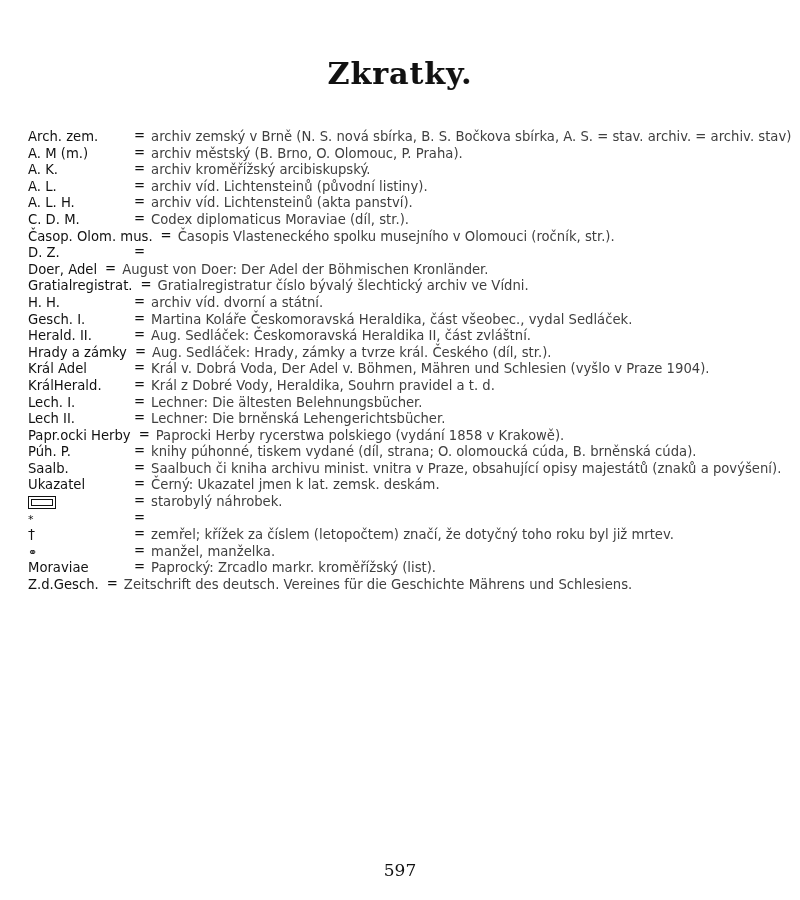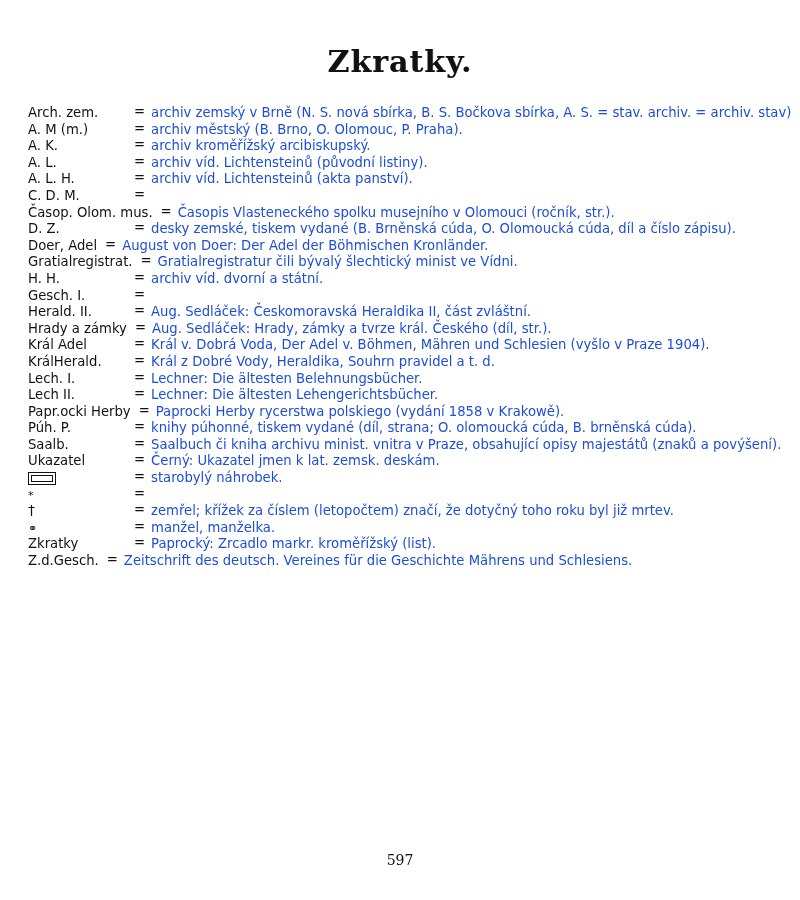--- a/index.html
+++ b/index.html
@@ -20,21 +20,21 @@
     width: 800px;
     height: 900px;
     box-sizing: border-box;
   }
   .doc-title {
     text-align: center;
     font-family: "DejaVu Serif", serif;
     font-size: 30px;
     font-weight: 700;
     letter-spacing: 1px;
-    margin: 4px;
+    margin: 16px;
     padding-top: 40px;
     padding-bottom: 8px;
     color: #111;
     text-shadow: 0.4px 0 0 rgba(0,0,0,0.35);
   }
   .abbrev-list {
     margin: 0;
     padding: 14px 24px 0 28px;
   }
   .entry {
@@ -57,21 +57,21 @@
   .eq {
     flex: 0 0 auto;
     padding: 0 7px 0 2px;
     font-family: "DejaVu Sans", sans-serif;
     color: #111;
     letter-spacing: -1px;
     transform: translateY(-1px);
   }
   .def {
     flex: 1 1 auto;
-    color: #1d4ed8;
+    color: #404040;
     font-family: "DejaVu Sans", sans-serif;
   }
   .sym-box {
     display: inline-block;
     width: 26px;
     height: 11px;
     border: 1.6px solid #111;
     position: relative;
     vertical-align: middle;
     background: #fff;
@@ -97,21 +97,21 @@
   .sym-small {
     font-size: 11px;
   }
   .page-number {
     position: absolute;
     left: 0;
     right: 0;
     bottom: 36px;
     text-align: center;
     font-family: "DejaVu Serif", serif;
-    font-size: 14px;
+    font-size: 17px;
     color: #111;
   }
 </style>
 </head>
 <body>
 
 <div class="page">
 
   <h1 class="doc-title">Zkratky.</h1>
 
@@ -143,55 +143,56 @@
 
     <div class="entry">
       <span class="term">A. L. H.</span>
       <span class="eq">=</span>
       <span class="def">archiv víd. Lichtensteinů (akta panství).</span>
     </div>
 
     <div class="entry">
       <span class="term">C. D. M.</span>
       <span class="eq">=</span>
+      <span class="def">Codex diplomaticus Moraviae (díl, str.).</span>
     </div>
 
     <div class="entry">
       <span class="term wide">Časop. Olom. mus.</span>
       <span class="eq">=</span>
       <span class="def">Časopis Vlasteneckého spolku musejního v Olomouci (ročník, str.).</span>
     </div>
 
     <div class="entry">
       <span class="term">D. Z.</span>
       <span class="eq">=</span>
-      <span class="def">desky zemské, tiskem vydané (B. Brněnská cúda, O. Olomoucká cúda, díl a číslo zápisu).</span>
     </div>
 
     <div class="entry">
       <span class="term wide">Doer, Adel</span>
       <span class="eq">=</span>
       <span class="def">August von Doer: Der Adel der Böhmischen Kronländer.</span>
     </div>
 
     <div class="entry">
       <span class="term wide">Gratialregistrat.</span>
       <span class="eq">=</span>
-      <span class="def">Gratialregistratur čili bývalý šlechtický minist ve Vídni.</span>
+      <span class="def">Gratialregistratur číslo bývalý šlechtický archiv ve Vídni.</span>
     </div>
 
     <div class="entry">
       <span class="term">H. H.</span>
       <span class="eq">=</span>
       <span class="def">archiv víd. dvorní a státní.</span>
     </div>
 
     <div class="entry">
       <span class="term">Gesch. I.</span>
       <span class="eq">=</span>
+      <span class="def">Martina Koláře Českomoravská Heraldika, část všeobec., vydal Sedláček.</span>
     </div>
 
     <div class="entry">
       <span class="term">Herald. II.</span>
       <span class="eq">=</span>
       <span class="def">Aug. Sedláček: Českomoravská Heraldika II, část zvláštní.</span>
     </div>
 
     <div class="entry">
       <span class="term wide">Hrady a zámky</span>
@@ -213,21 +214,21 @@
 
     <div class="entry">
       <span class="term">Lech. I.</span>
       <span class="eq">=</span>
       <span class="def">Lechner: Die ältesten Belehnungsbücher.</span>
     </div>
 
     <div class="entry">
       <span class="term">Lech II.</span>
       <span class="eq">=</span>
-      <span class="def">Lechner: Die ältesten Lehengerichtsbücher.</span>
+      <span class="def">Lechner: Die brněnská Lehengerichtsbücher.</span>
     </div>
 
     <div class="entry">
       <span class="term wide">Papr.ocki Herby</span>
       <span class="eq">=</span>
       <span class="def">Paprocki Herby rycerstwa polskiego (vydání 1858 v Krakowě).</span>
     </div>
 
     <div class="entry">
       <span class="term">Púh. P.</span>
@@ -264,21 +265,21 @@
       <span class="def">zemřel; křížek za číslem (letopočtem) značí, že dotyčný toho roku byl již mrtev.</span>
     </div>
 
     <div class="entry">
       <span class="term"><span class="sym-glyph sym-small">⚭</span></span>
       <span class="eq">=</span>
       <span class="def">manžel, manželka.</span>
     </div>
 
     <div class="entry">
-      <span class="term">Zkratky</span>
+      <span class="term">Moraviae</span>
       <span class="eq">=</span>
       <span class="def">Paprocký: Zrcadlo markr. kroměřížský (list).</span>
     </div>
 
     <div class="entry">
       <span class="term wide">Z.d.Gesch.</span>
       <span class="eq">=</span>
       <span class="def">Zeitschrift des deutsch. Vereines für die Geschichte Mährens und Schlesiens.</span>
     </div>
 

